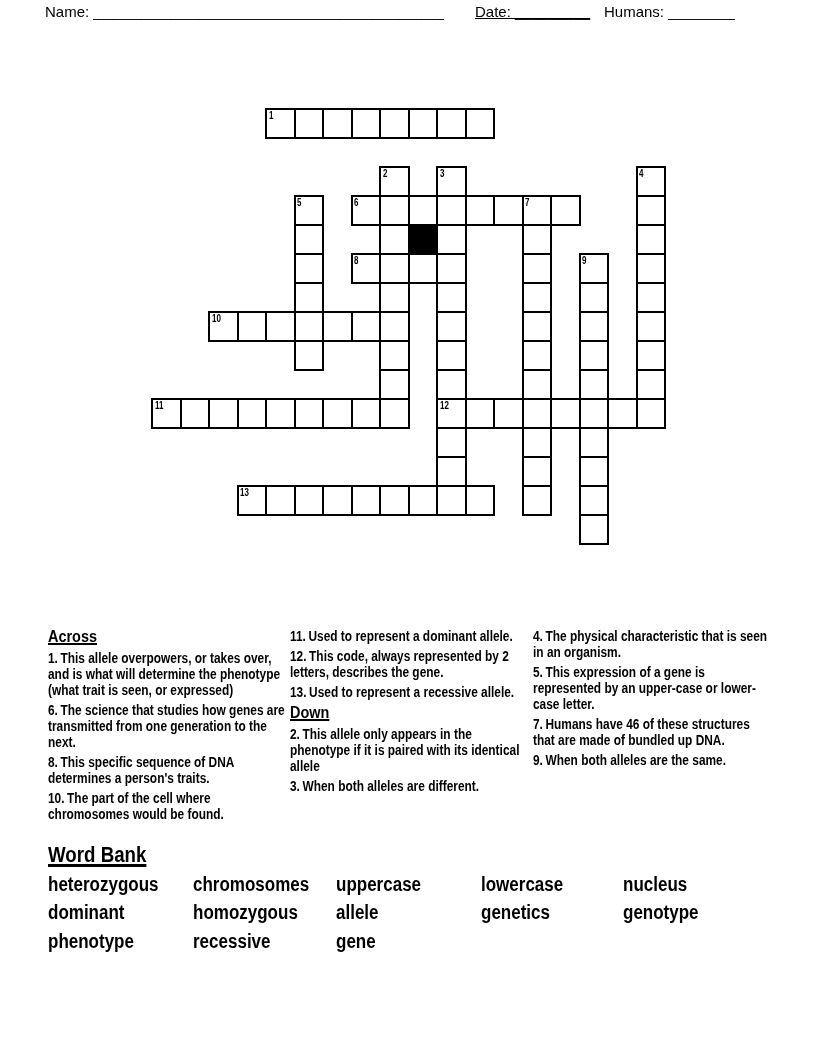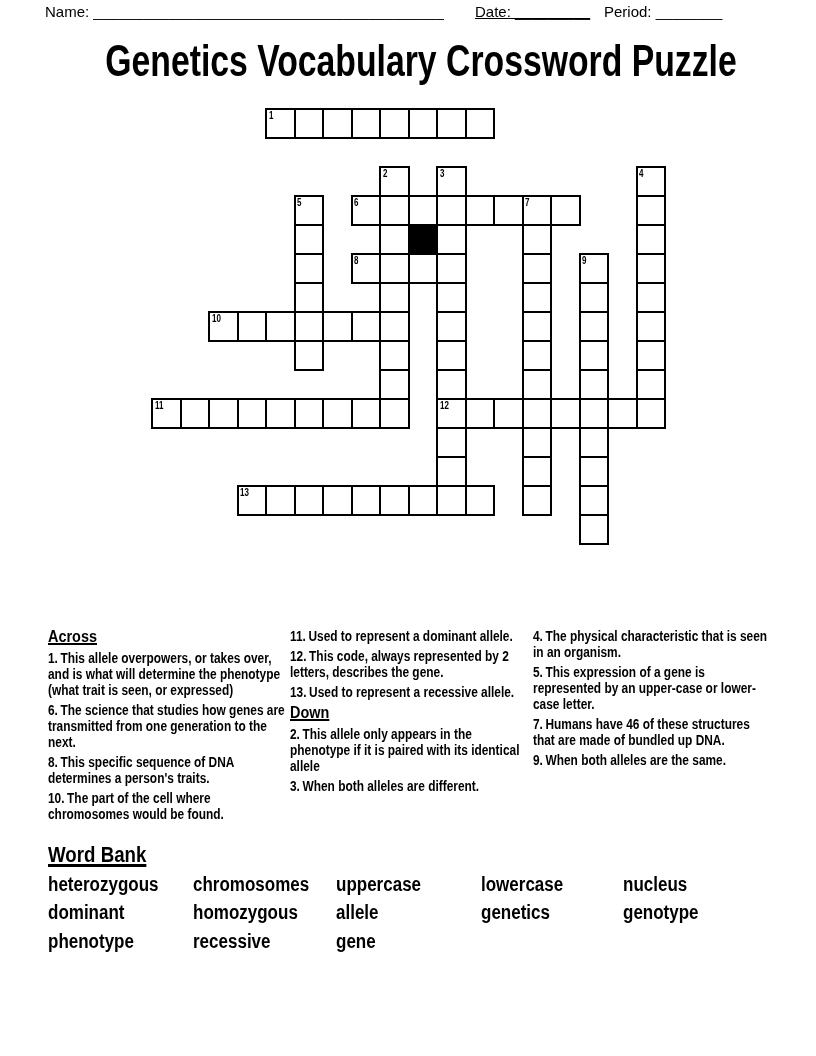--- a/index.html
+++ b/index.html
@@ -73,27 +73,24 @@
 
   <div class="hdr hdr-name">
     <span>Name:</span>
     <span class="blank-line">__________________________________________</span>
   </div>
   <div class="hdr hdr-date">
     <span>Date:</span>
     <span class="blank-line">_________</span>
   </div>
   <div class="hdr hdr-period">
-    <span>Period:</span>
+    <span>Humans:</span>
     <span class="blank-line">________</span>
   </div>
 
-  <div class="title-wrap">
-    <h1 class="title">Genetics Vocabulary Crossword Puzzle</h1>
-  </div>
 
   <div class="grid">
       <div class="cell" style="left: 114px; top: 0px;">
         <span class="cellnum">1</span>
       </div>
       <div class="cell" style="left: 142.5px; top: 0px;"></div>
       <div class="cell" style="left: 171px; top: 0px;"></div>
       <div class="cell" style="left: 199.5px; top: 0px;"></div>
       <div class="cell" style="left: 228px; top: 0px;"></div>
       <div class="cell" style="left: 256.5px; top: 0px;"></div>

